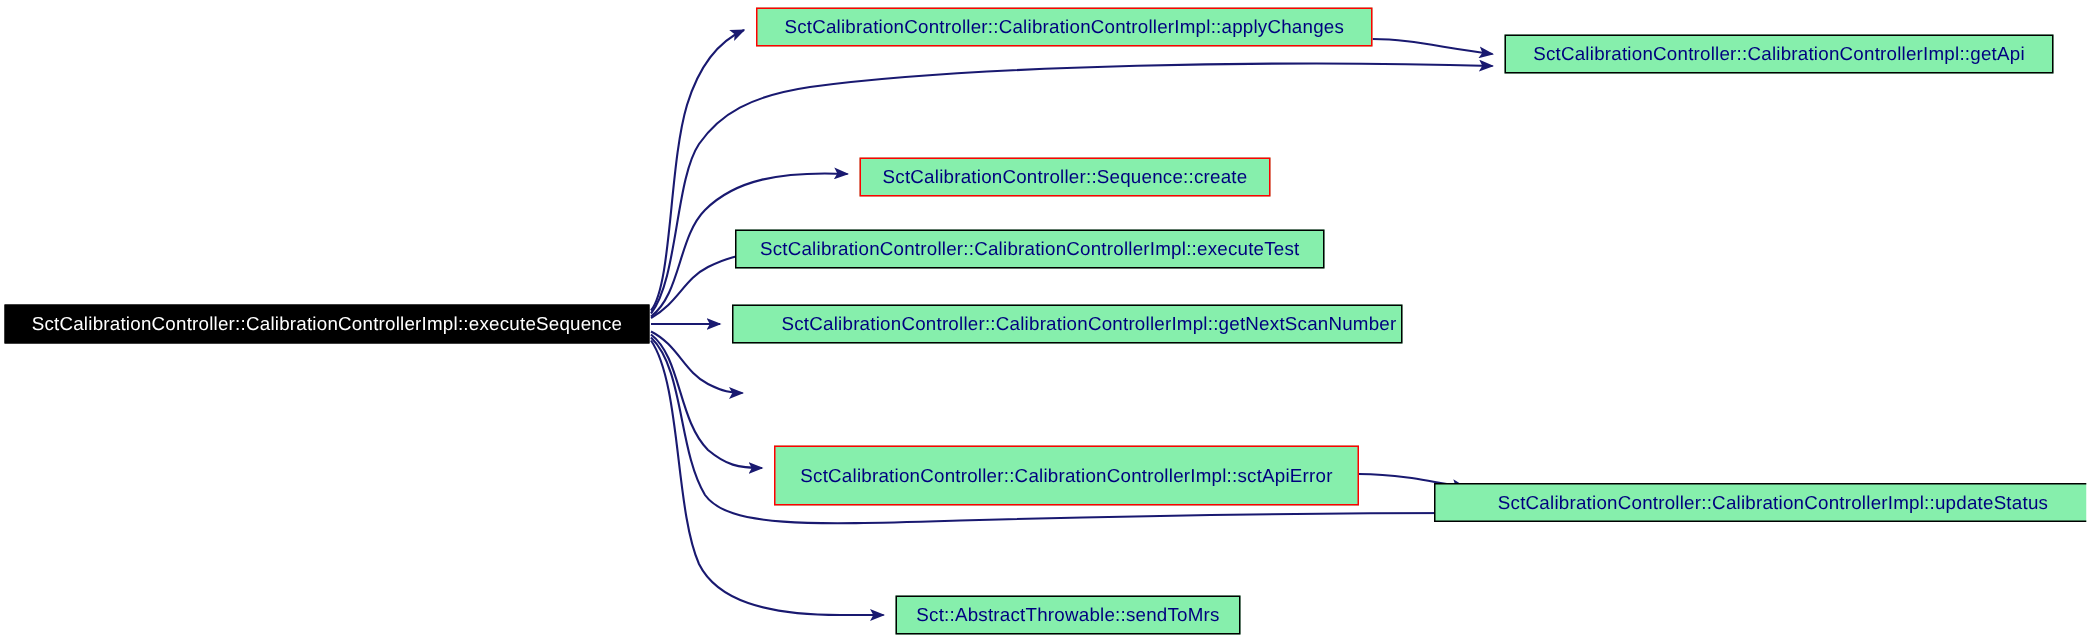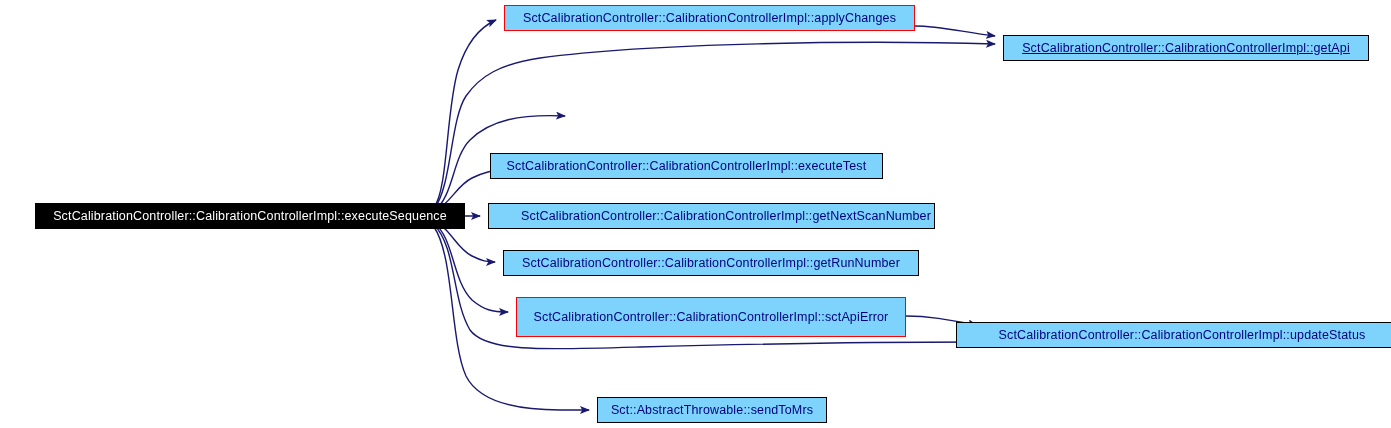--- a/index.html
+++ b/index.html
@@ -27,31 +27,30 @@
   .gnode {
     position: absolute;
     box-sizing: border-box;
     display: flex;
     align-items: center;
     justify-content: center;
     white-space: nowrap;
     font-size: 12.5px;
     line-height: 1;
     letter-spacing: 0.15px;
-    background: #7dd3fc;
+    background: #86efac;
     border: 1px solid #000000;
     color: #000000;
     padding: 0 7px;
     cursor: default;
   }
   .gnode.root {
     background: #000000;
     border: 1px solid #000000;
     color: #ffffff;
-    margin-left: 32px;
   }
   .gnode.highlight {
     border: 1px solid #ff0000;
     color: #00007f;
   }
   .gnode.plain {
     color: #00007f;
   }
 </style>
 </head>
@@ -93,36 +92,36 @@
   </svg>
 
   <div class="gnode root" style="left:3px; top:203px; width:430px; height:26px;">
     <span>SctCalibrationController::CalibrationControllerImpl::executeSequence</span>
   </div>
 
   <div class="gnode highlight" style="left:504px; top:5px; width:411px; height:26px;">
     <span>SctCalibrationController::CalibrationControllerImpl::applyChanges</span>
   </div>
 
-  <div class="gnode plain" style="left:1003px; top:35px; width:366px; height:26px;text-decoration:underline;">
+  <div class="gnode plain" style="left:1003px; top:23px; width:366px; height:26px;">
     <span>SctCalibrationController::CalibrationControllerImpl::getApi</span>
   </div>
 
+  <div class="gnode highlight" style="left:573px; top:105px; width:274px; height:26px;">
+    <span>SctCalibrationController::Sequence::create</span>
+  </div>
 
   <div class="gnode plain" style="left:490px; top:153px; width:393px; height:26px;">
     <span>SctCalibrationController::CalibrationControllerImpl::executeTest</span>
   </div>
 
   <div class="gnode plain" style="left:488px; top:203px; width:447px; height:26px;padding-left:36px;">
     <span>SctCalibrationController::CalibrationControllerImpl::getNextScanNumber</span>
   </div>
 
-  <div class="gnode plain" style="left:503px; top:250px; width:416px; height:26px;">
-    <span>SctCalibrationController::CalibrationControllerImpl::getRunNumber</span>
-  </div>
 
   <div class="gnode highlight" style="left:516px; top:297px; width:390px; height:40px;">
     <span>SctCalibrationController::CalibrationControllerImpl::sctApiError</span>
   </div>
 
   <div class="gnode plain" style="left:956px; top:322px; width:452px; height:26px;">
     <span>SctCalibrationController::CalibrationControllerImpl::updateStatus</span>
   </div>
 
   <div class="gnode plain" style="left:597px; top:397px; width:230px; height:26px;">

